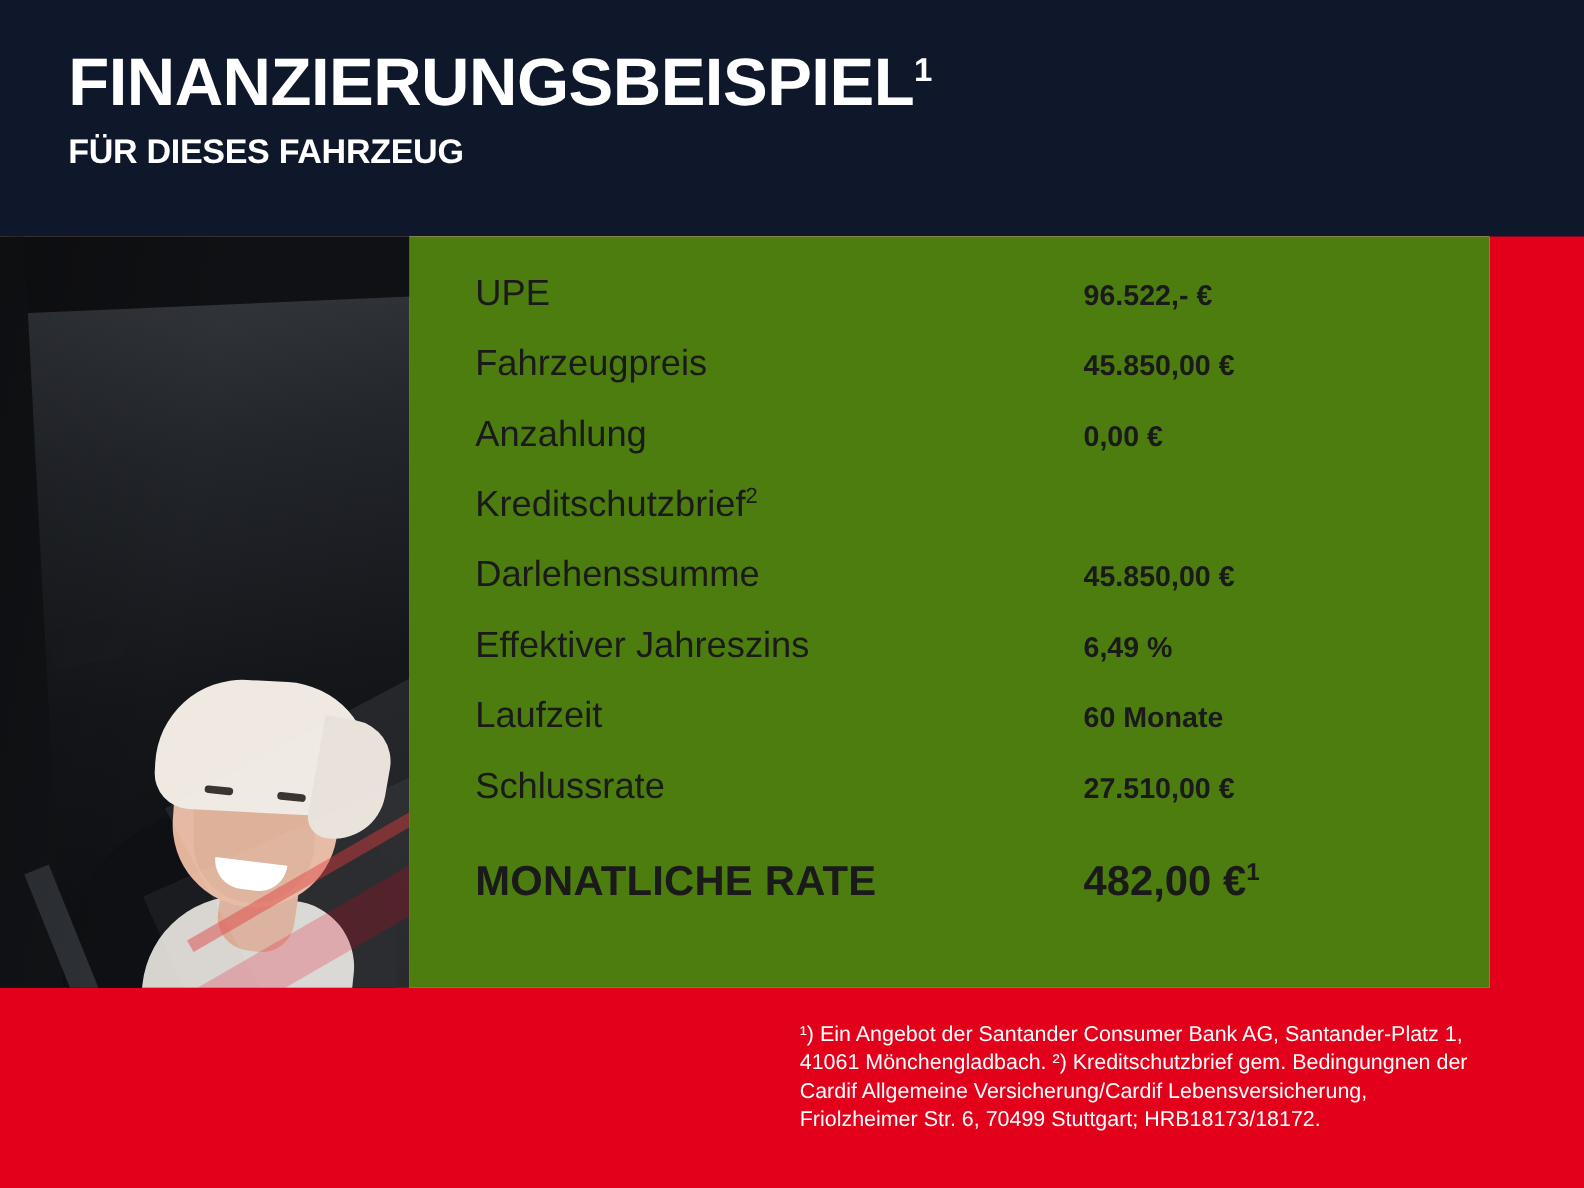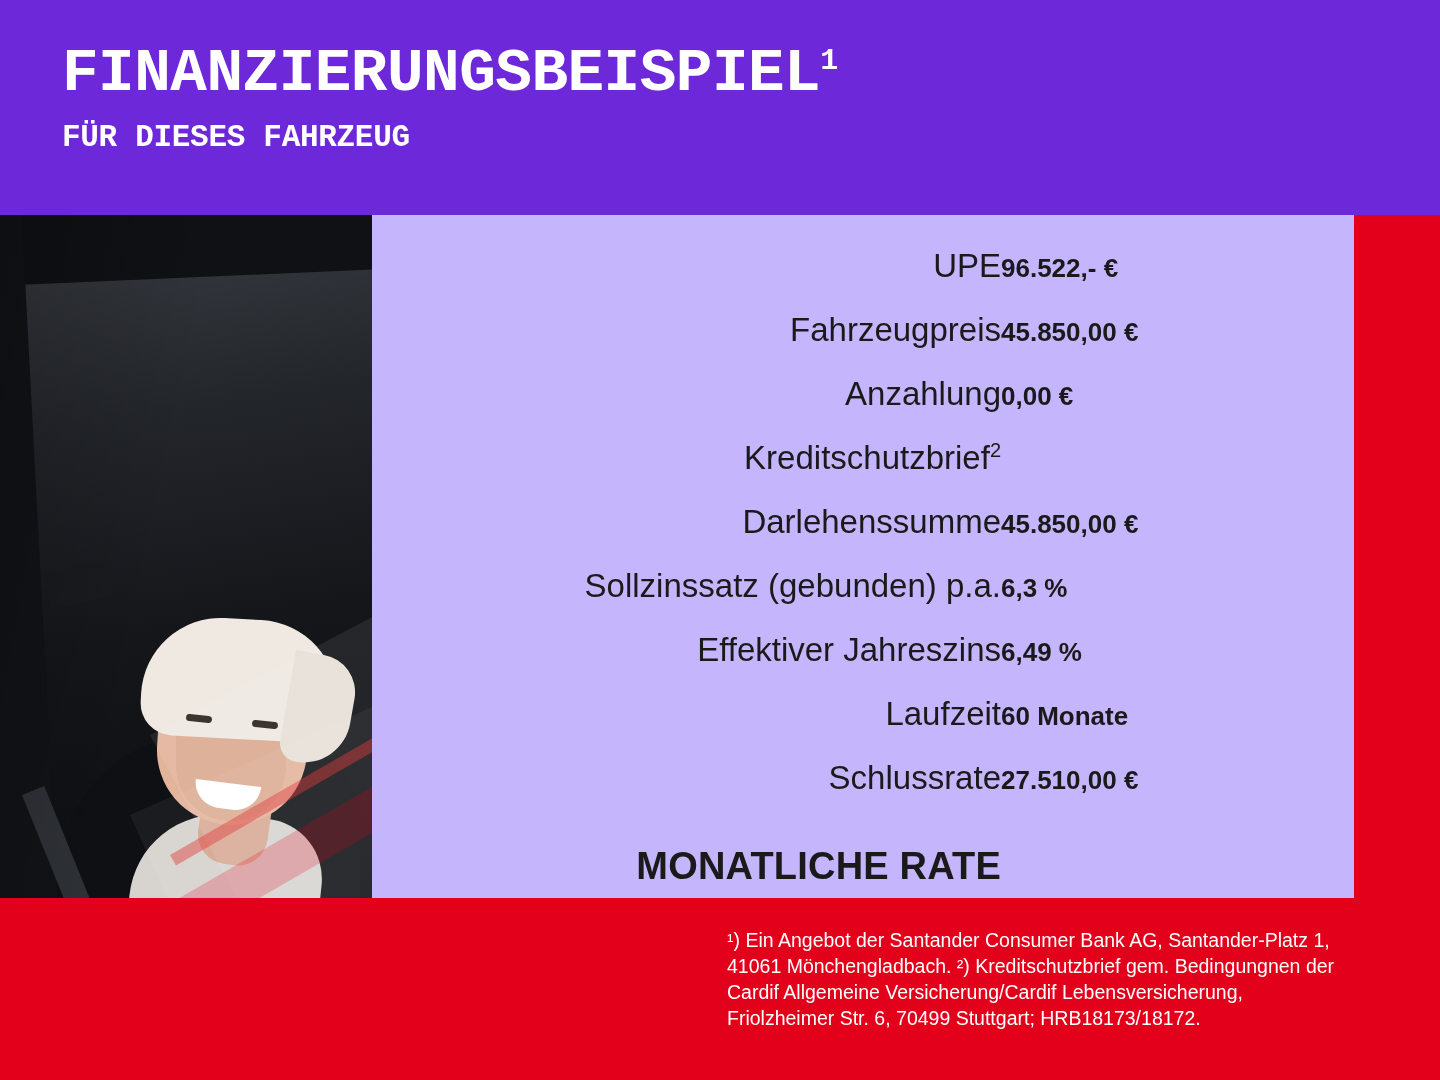--- a/index.html
+++ b/index.html
@@ -21,24 +21,23 @@
     box-sizing: border-box;
   }
 
   
   .header {
     position: absolute;
     left: 0;
     top: 0;
     width: 1440px;
     height: 215px;
-    background: #6d28d9;
+    background: #0f172a;
     padding: 42px 0 16px 62px;
     box-sizing: border-box;
-    font-family: Liberation Mono, monospace;
   }
   .header .title {
     color: #ffffff;
     font-size: 61px;
     line-height: 64px;
     font-weight: bold;
     letter-spacing: -0.5px;
     white-space: nowrap;
   }
   .header .title sup {
@@ -218,23 +217,22 @@
   .photo .overlay-fade {
     position: absolute;
     left: 0; top: 0;
     width: 372px; height: 683px;
     background: linear-gradient(100deg, rgba(0,0,0,0.22) 0%, rgba(0,0,0,0) 45%);
   }
 
   
   .table-wrap {
     flex: 1 1 auto;
-    padding: 32px 0 0 16px;
-    background: #c4b5fd;
-    text-align: right;
+    padding: 32px 0 0 0;
+    background: #4d7c0f;
   }
   .fin-row {
     display: flex;
     align-items: baseline;
     height: 64px;
     padding-left: 60px;
   }
   .fin-row .label {
     width: 553px;
     font-size: 33px;
@@ -344,42 +342,39 @@
       <div class="fin-row">
         <div class="label"><span>Kreditschutzbrief</span><sup>2</sup></div>
         <div class="value"></div>
       </div>
 
       <div class="fin-row">
         <div class="label">Darlehenssumme</div>
         <div class="value">45.850,00 €</div>
       </div>
 
-      <div class="fin-row">
-        <div class="label">Sollzinssatz (gebunden) p.a.</div>
-        <div class="value">6,3 %</div>
-      </div>
 
       <div class="fin-row">
         <div class="label">Effektiver Jahreszins</div>
         <div class="value">6,49 %</div>
       </div>
 
       <div class="fin-row">
         <div class="label">Laufzeit</div>
         <div class="value">60 Monate</div>
       </div>
 
       <div class="fin-row">
         <div class="label">Schlussrate</div>
         <div class="value">27.510,00 €</div>
       </div>
 
       <div class="fin-row total">
         <div class="label">MONATLICHE RATE</div>
+        <div class="value"><span>482,00 €</span><sup>1</sup></div>
       </div>
 
     </div>
   </div>
 
   <div class="footnote">
     <p>¹) Ein Angebot der Santander Consumer Bank AG, Santander-Platz 1, 41061 Mönchengladbach. ²) Kreditschutzbrief gem. Bedingungnen der Cardif Allgemeine Versicherung/Cardif Lebensversicherung, Friolzheimer Str. 6, 70499 Stuttgart; HRB18173/18172.</p>
   </div>
 
 </div>

